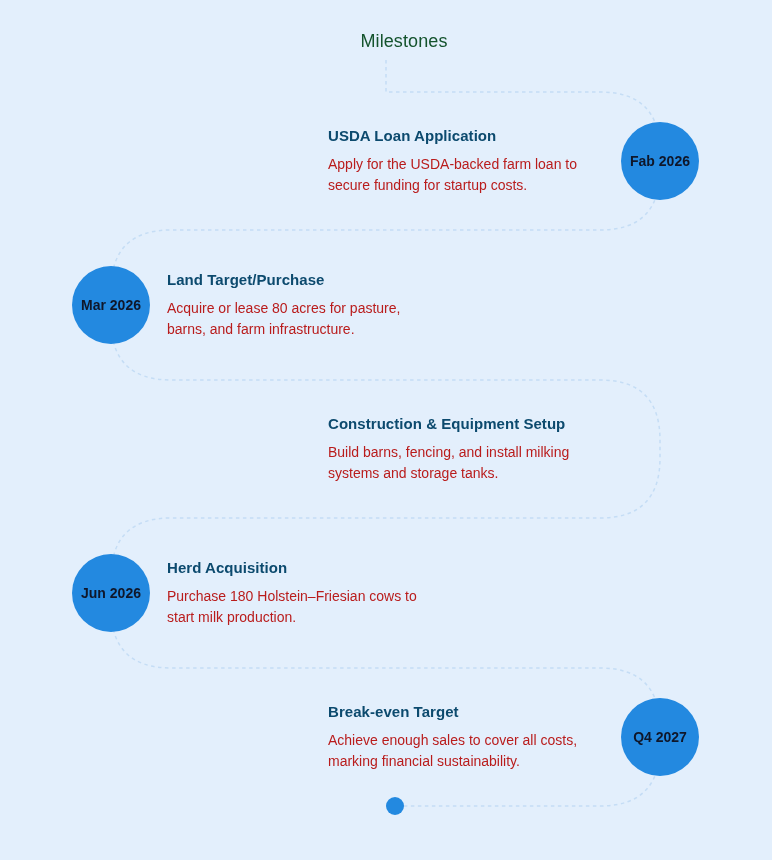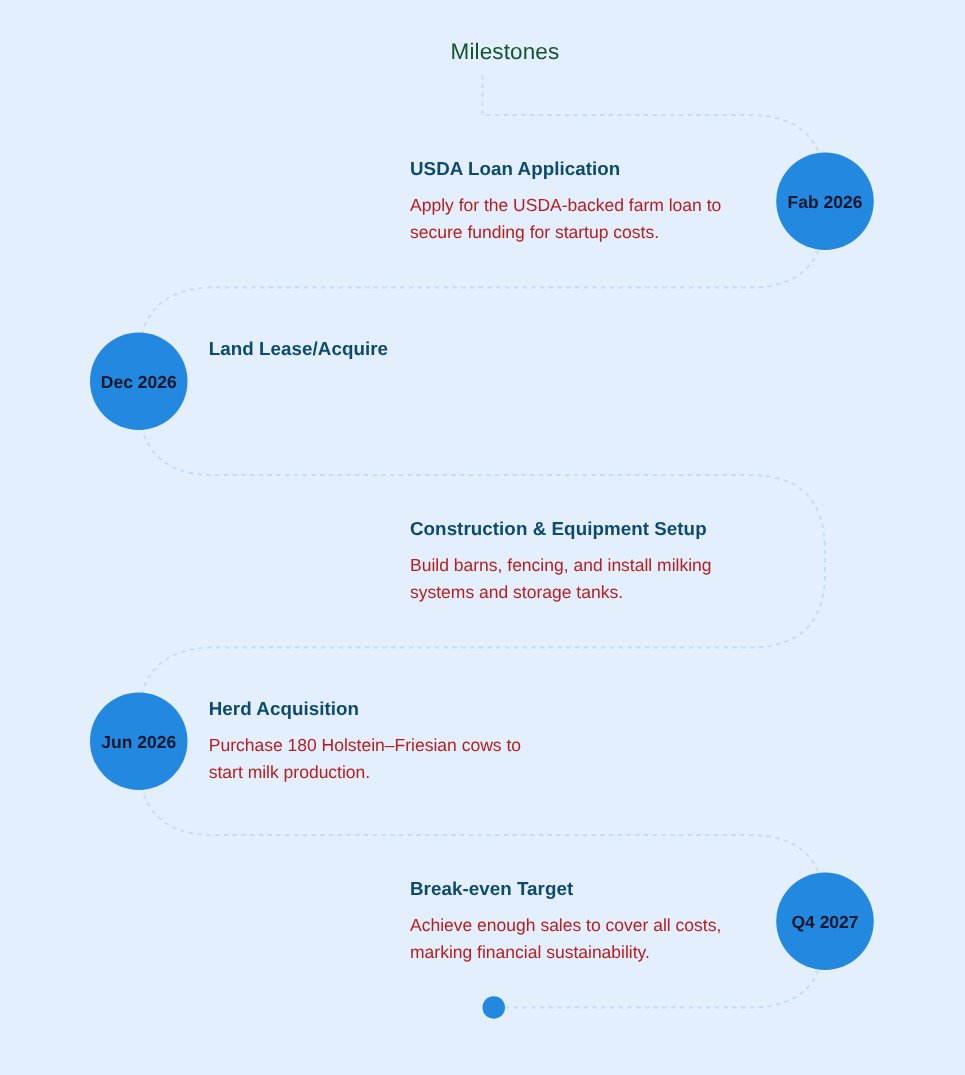--- a/index.html
+++ b/index.html
@@ -127,24 +127,26 @@
   <div class="milestone-badge" style="left:621px; top:122px;">
     <span>Fab 2026</span>
   </div>
   <div class="milestone-text" style="left:328px; top:126px; width:275px;">
     <p class="milestone-heading">USDA Loan Application</p>
     <p class="milestone-desc">Apply for the USDA-backed farm loan to
 secure funding for startup costs.</p>
   </div>
 
   <div class="milestone-badge" style="left:72px; top:266px;">
-    <span>Dec 2026</span>
+    <span>Mar 2026</span>
   </div>
   <div class="milestone-text" style="left:167px; top:270px; width:290px;">
-    <p class="milestone-heading">Land Lease/Acquire</p>
+    <p class="milestone-heading">Land Target/Purchase</p>
+    <p class="milestone-desc">Acquire or lease 80 acres for pasture,
+barns, and farm infrastructure.</p>
   </div>
 
   <div class="milestone-text" style="left:328px; top:414px; width:275px;">
     <p class="milestone-heading">Construction &amp; Equipment Setup</p>
     <p class="milestone-desc">Build barns, fencing, and install milking
 systems and storage tanks.</p>
   </div>
 
   <div class="milestone-badge" style="left:72px; top:554px;">
     <span>Jun 2026</span>

